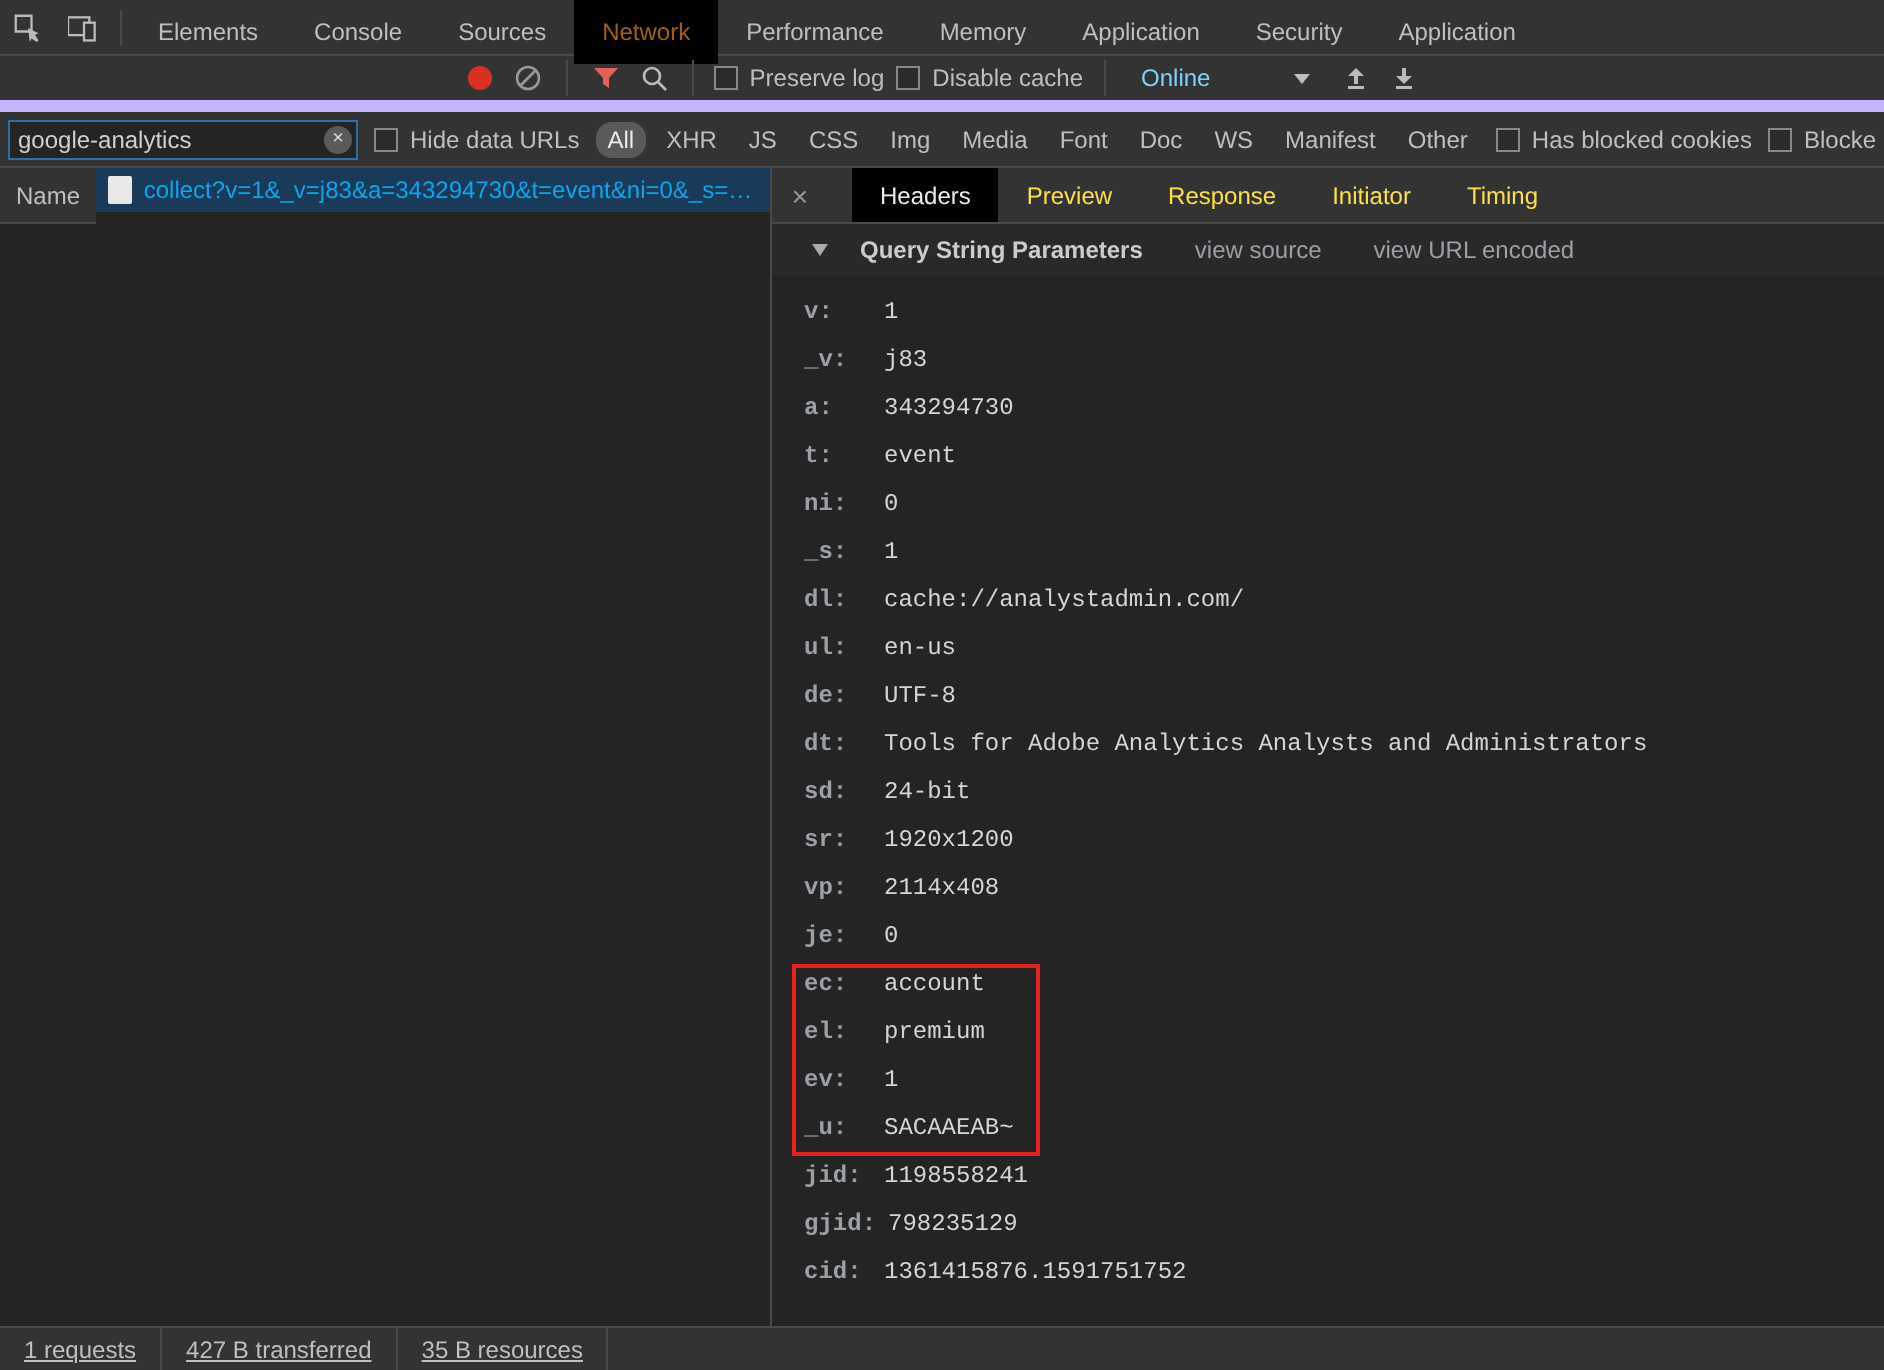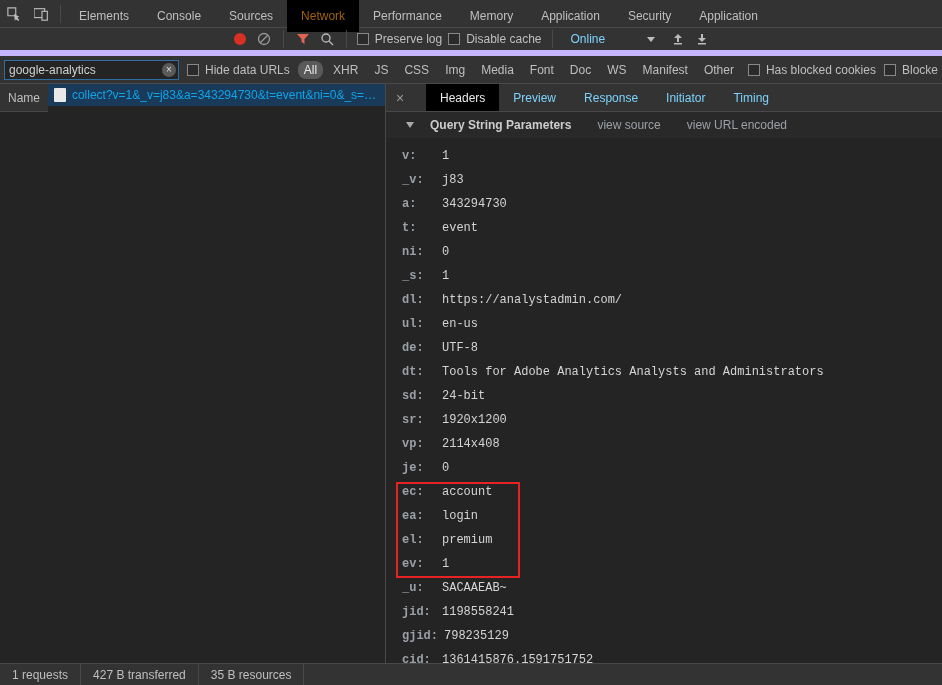--- a/index.html
+++ b/index.html
@@ -150,21 +150,21 @@
     background:#333333;
     border-bottom:1px solid #494949;
   }
   .close-x {
     width:28px; display:flex;align-items:center;justify-content:center;
     color:#999; font-size:14px; cursor:pointer;
   }
   .detail-tab {
     padding:0 14px;
     display:flex;align-items:center;
-    color:#7dd3fc;
+    color:#fde047;
     cursor:pointer;
   }
   .detail-tab.active {
     background:#000; color:#eaeaea;
   }
   .request-list { flex:1; overflow:hidden; }
   .request-row {
     display:flex; align-items:center; gap:6px;
     padding:4px 6px;
     background:#1a3a5a;
@@ -209,20 +209,21 @@
     height:96px;
   }
   .statusbar {
     height:22px;
     background:#333333;
     border-top:1px solid #494949;
     display:flex;
     align-items:center;
     gap:0;
     color:#bfbfbf;
+    text-decoration:underline;
   }
   .statusbar .cell {
     padding:0 12px;
     border-right:1px solid #494949;
     height:100%;
     display:flex;align-items:center;
   }
   svg { display:block; }
 </style>
 </head>
@@ -388,21 +389,21 @@
         <div class="param-row">
           <span class="k">ni</span>
           <span>0</span>
         </div>
         <div class="param-row">
           <span class="k">_s</span>
           <span>1</span>
         </div>
         <div class="param-row">
           <span class="k">dl</span>
-          <span>https://analystadmin.com/</span>
+          <span>cache://analystadmin.com/</span>
         </div>
         <div class="param-row">
           <span class="k">ul</span>
           <span>en-us</span>
         </div>
         <div class="param-row">
           <span class="k">de</span>
           <span>UTF-8</span>
         </div>
         <div class="param-row">
@@ -421,24 +422,20 @@
           <span class="k">vp</span>
           <span>2114x408</span>
         </div>
         <div class="param-row">
           <span class="k">je</span>
           <span>0</span>
         </div>
         <div class="param-row">
           <span class="k">ec</span>
           <span>account</span>
-        </div>
-        <div class="param-row">
-          <span class="k">ea</span>
-          <span>login</span>
         </div>
         <div class="param-row">
           <span class="k">el</span>
           <span>premium</span>
         </div>
         <div class="param-row">
           <span class="k">ev</span>
           <span>1</span>
         </div>
         <div class="param-row">

